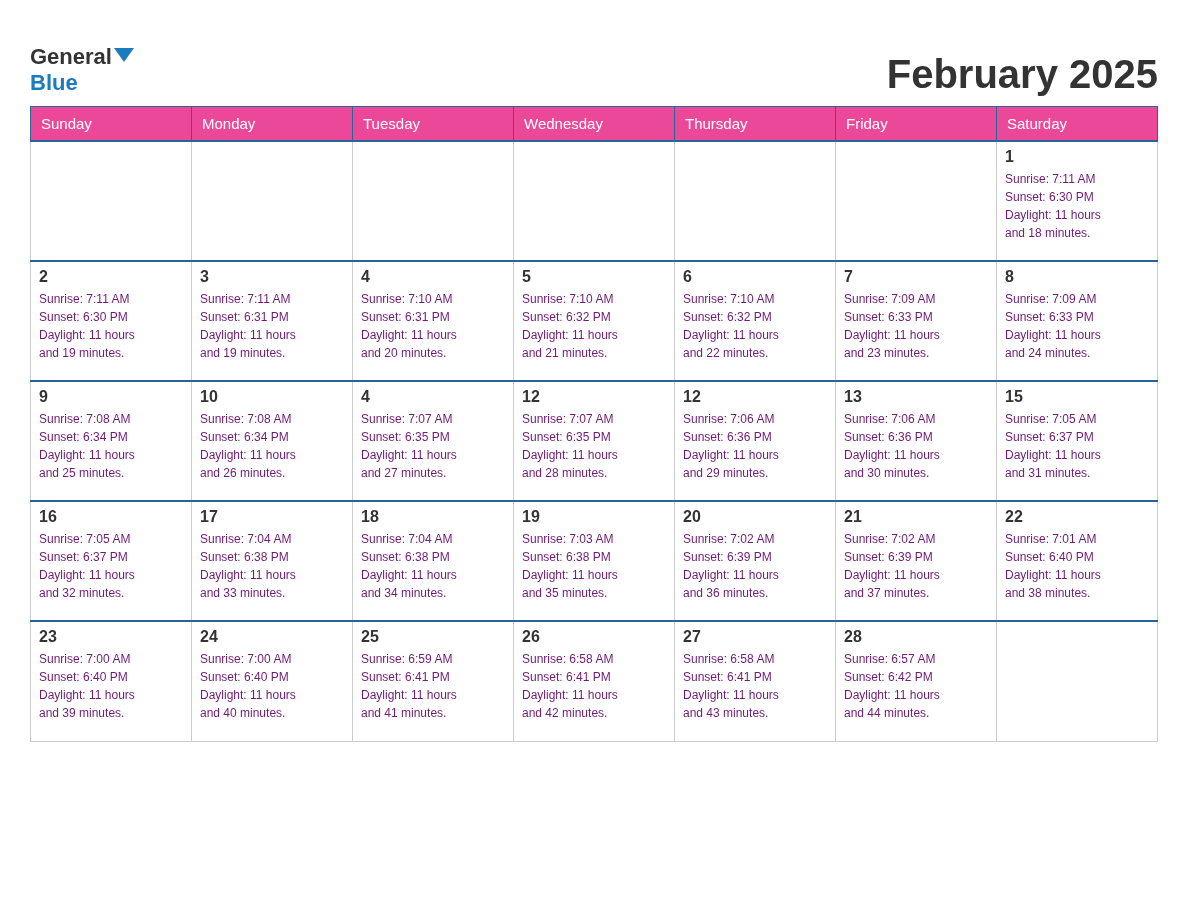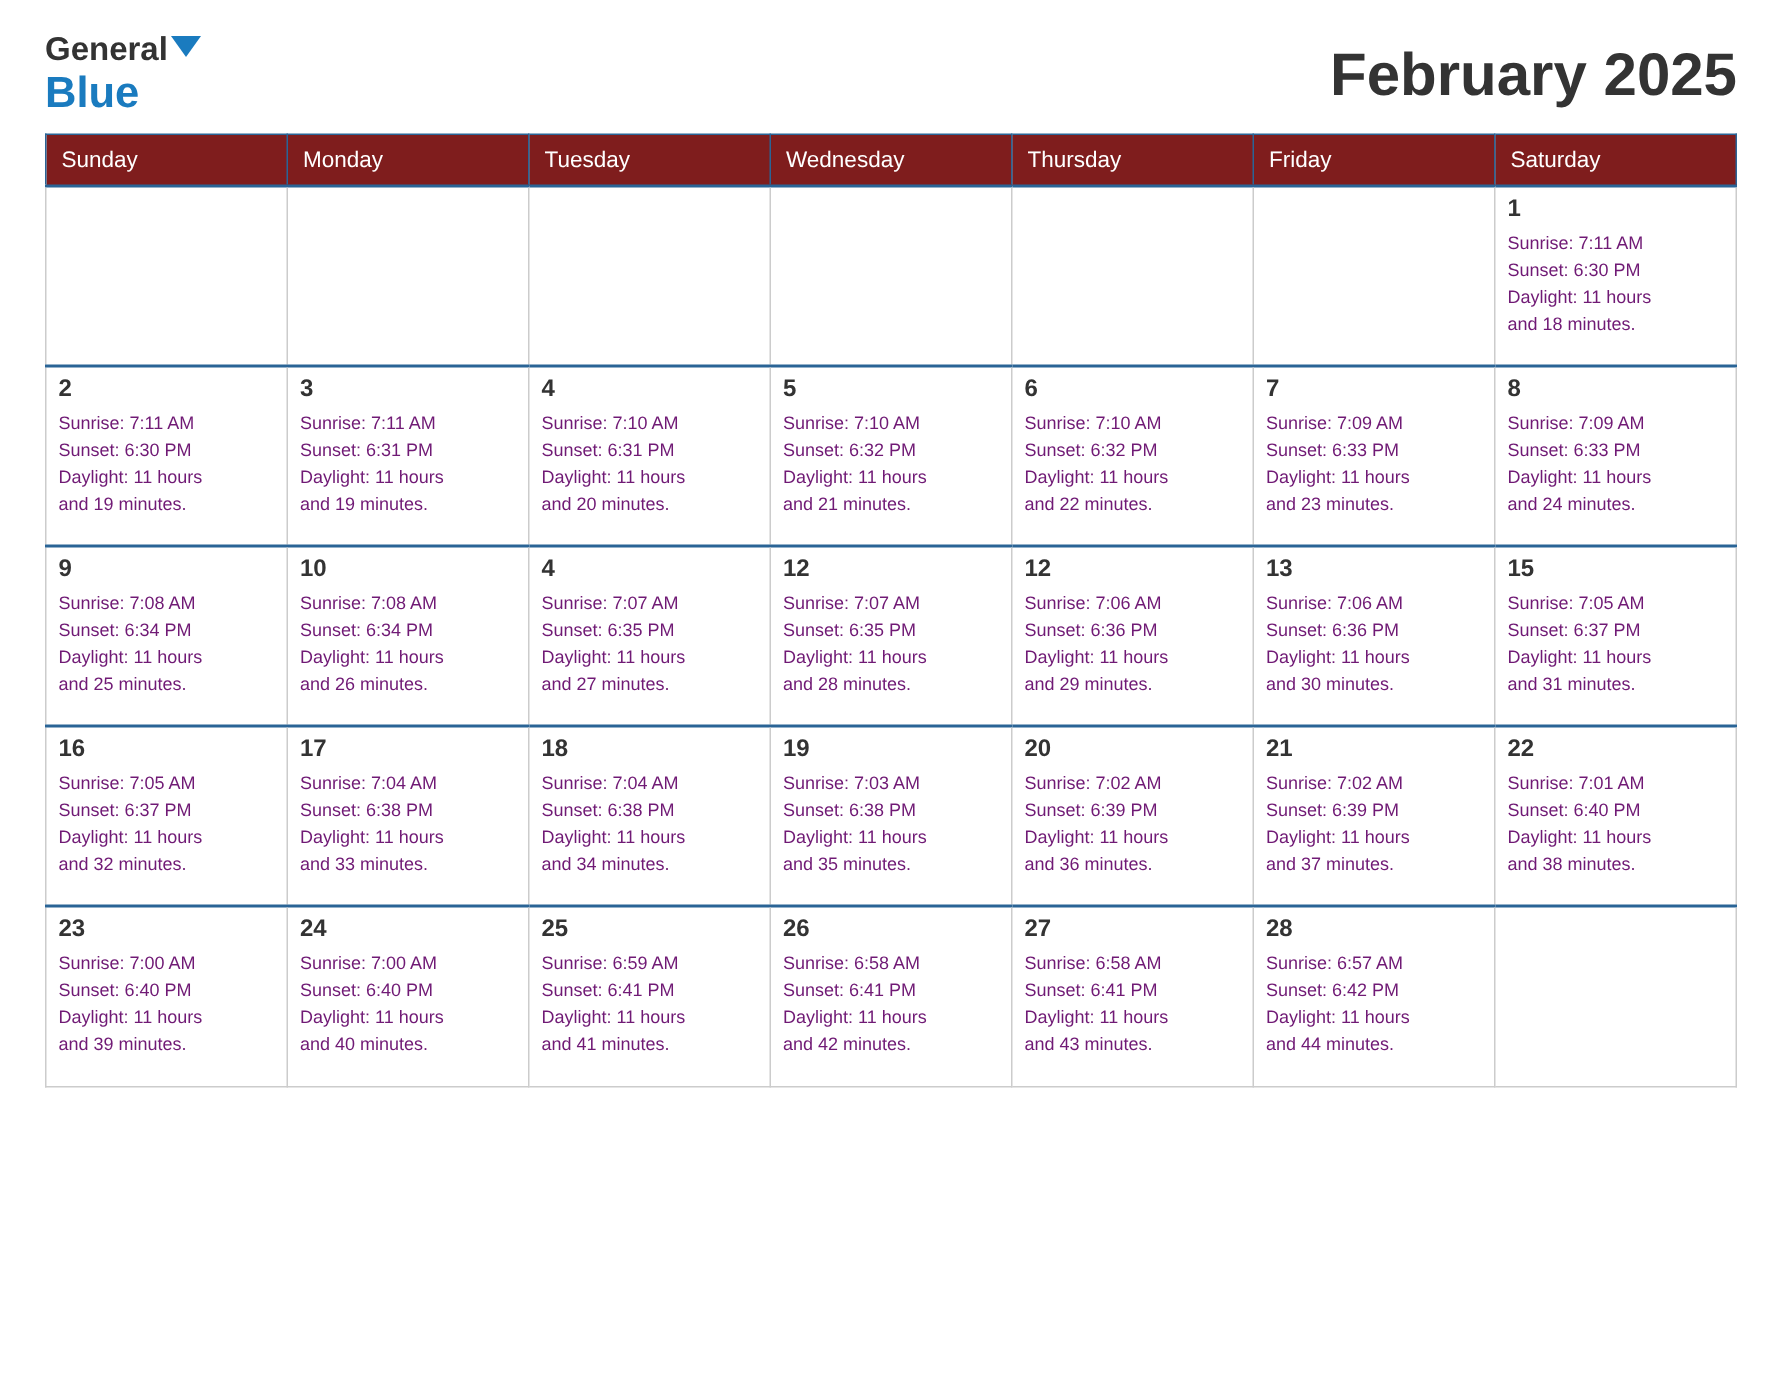--- a/index.html
+++ b/index.html
@@ -6,35 +6,36 @@
     body {
       font-family: Arial, sans-serif;
       background: #fff;
       width: 1188px;
       min-height: 918px;
       padding: 20px 30px;
     }
     .header {
       display: flex;
       justify-content: space-between;
-      align-items: center;
+      align-items: flex-end;
       margin-bottom: 10px;
+      margin-top: 24px;
     }
     .logo {
       display: flex;
       flex-direction: column;
       align-items: flex-start;
     }
     .logo-general {
       font-size: 22px;
       font-weight: bold;
       color: #333;
     }
     .logo-blue {
-      font-size: 29px;
+      font-size: 22px;
       font-weight: bold;
       color: #1a7bbf;
     }
     .logo-triangle {
       display: inline-block;
       width: 0;
       height: 0;
       border-left: 10px solid transparent;
       border-right: 10px solid transparent;
       border-top: 14px solid #1a7bbf;
@@ -60,21 +61,21 @@
       font-size: 18px;
       color: #555;
       margin-top: 4px;
     }
     .calendar {
       width: 100%;
       border-collapse: collapse;
       margin-top: 10px;
     }
     .calendar th {
-      background-color: #7f1d1d;
+      background-color: #ec4899;
       color: white;
       text-align: left;
       padding: 8px 10px;
       font-size: 15px;
       font-weight: normal;
       border: 1px solid #2a6496;
     }
     .calendar td {
       vertical-align: top;
       padding: 6px 8px;

